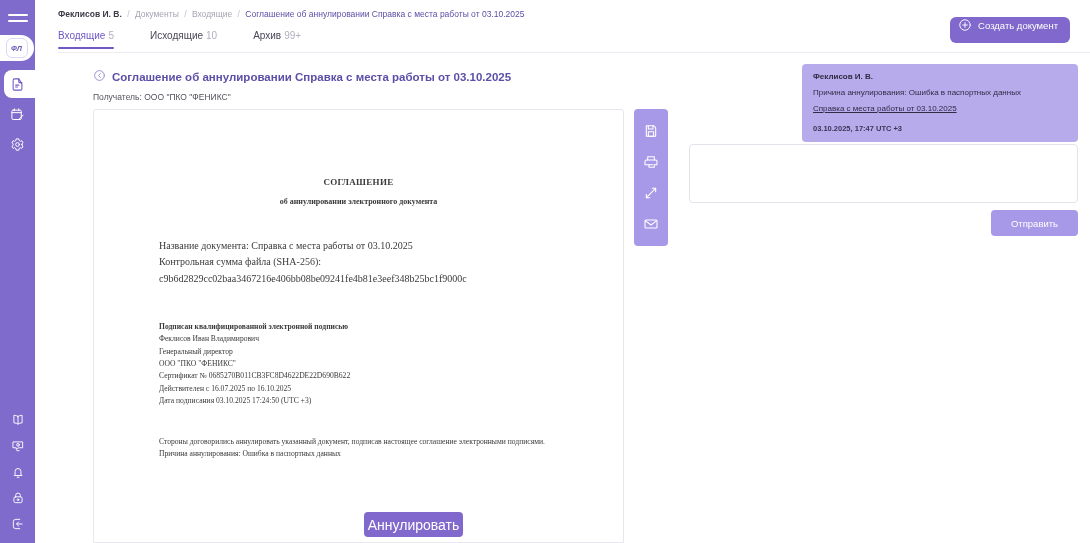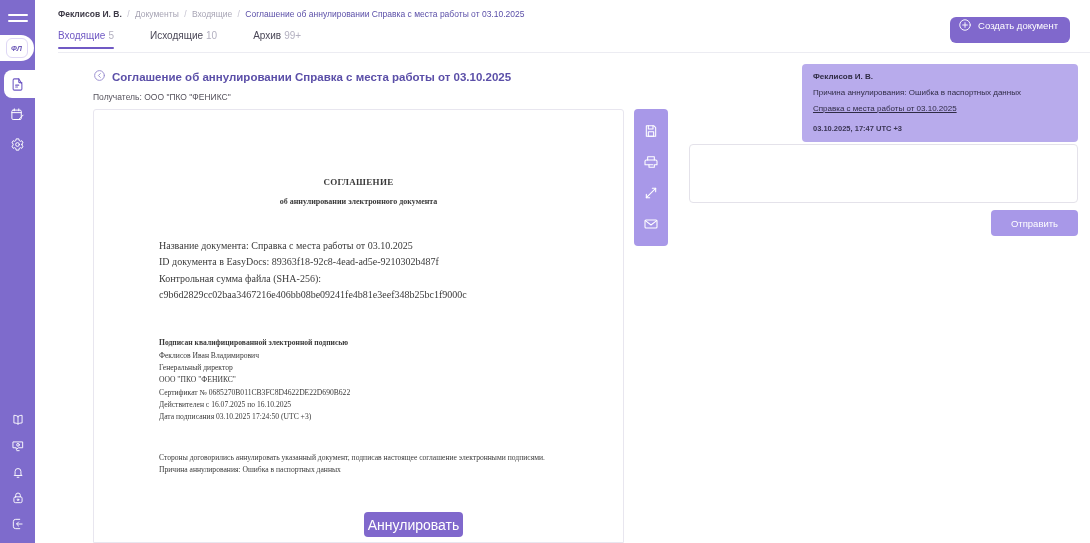--- a/index.html
+++ b/index.html
@@ -288,21 +288,20 @@
       <div class="doc-recipient">Получатель: ООО "ПКО "ФЕНИКС"</div>
     </div>
 
     <div class="doc-card">
       <div class="doc-body">
         <div class="dh1">СОГЛАШЕНИЕ</div>
         <div class="dh2">об аннулировании электронного документа</div>
 
         <div class="dmeta">
           <div>Название документа: Справка с места работы от 03.10.2025</div>
-          <div>ID документа в EasyDocs: 89363f18-92c8-4ead-ad5e-9210302b487f</div>
           <div>Контрольная сумма файла (SHA-256):</div>
           <div>c9b6d2829cc02baa3467216e406bb08be09241fe4b81e3eef348b25bc1f9000c</div>
         </div>
 
         <div class="dsig">
           <div class="sig-head">Подписан квалифицированной электронной подписью</div>
           <div>Феклисов Иван Владимирович</div>
           <div>Генеральный директор</div>
           <div>ООО "ПКО "ФЕНИКС"</div>
           <div>Сертификат № 0685270B011CB3FC8D4622DE22D690B622</div>

